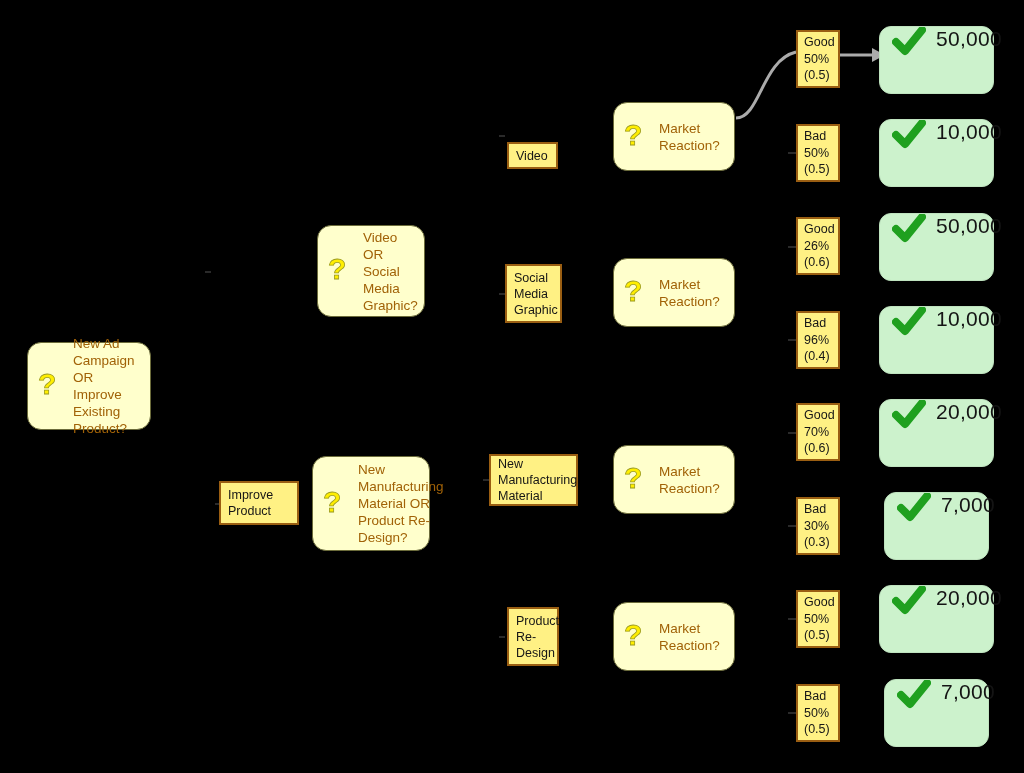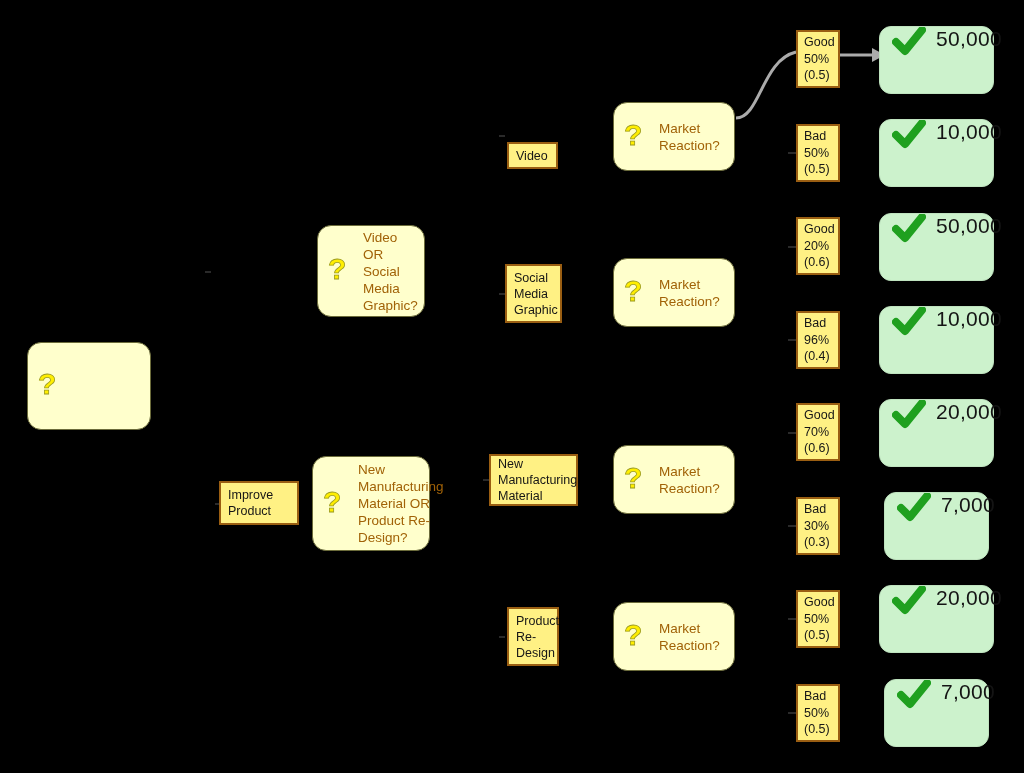--- a/index.html
+++ b/index.html
@@ -138,20 +138,24 @@
   <div class="stub" style="left:788px; top:525px; width:8px;"></div>
   <div class="stub" style="left:788px; top:618px; width:8px;"></div>
   <div class="stub" style="left:788px; top:712px; width:8px;"></div>
   <div class="stub" style="left:205px; top:271px; width:6px;"></div>
   <div class="stub" style="left:215px; top:503px; width:6px;"></div>
 
   <div class="node decision" style="left:27px; top:342px; width:124px; height:88px;">
     <svg class="qmark" viewBox="0 0 26 34">
       <text x="0" y="25" font-family="'Liberation Sans', sans-serif" font-size="30" font-weight="bold" fill="#FFEE00" stroke="#9a9a20" stroke-width="0.8">?</text>
     </svg>
+    <div class="dlabel">New Ad
+Campaign OR
+Improve Existing
+Product?</div>
   </div>
 
 
   <div class="node decision" style="left:317px; top:225px; width:108px; height:92px;">
     <svg class="qmark" viewBox="0 0 26 34">
       <text x="0" y="25" font-family="'Liberation Sans', sans-serif" font-size="30" font-weight="bold" fill="#FFEE00" stroke="#9a9a20" stroke-width="0.8">?</text>
     </svg>
     <div class="dlabel">Video OR
 Social
 Media
@@ -203,21 +207,21 @@
   <div class="node decision" style="left:613px; top:258px; width:122px; height:69px;">
     <svg class="qmark" viewBox="0 0 26 34">
       <text x="0" y="25" font-family="'Liberation Sans', sans-serif" font-size="30" font-weight="bold" fill="#FFEE00" stroke="#9a9a20" stroke-width="0.8">?</text>
     </svg>
     <div class="dlabel">Market
 Reaction?</div>
   </div>
 
   <div class="node probbox" style="left:796px; top:217px; width:44px; height:58px;">
     <span>Good</span>
-    <span>20%</span>
+    <span>26%</span>
     <span>(0.6)</span>
   </div>
   <div class="node outcome" style="left:879px; top:213px; width:115px; height:68px;">
     <svg class="check" viewBox="0 0 34 30">
       <path d="M4 15 L13 24 L30 3" fill="none" stroke="#1FA01F" stroke-width="8" stroke-linecap="round" stroke-linejoin="round"></path>
     </svg>
     <span class="amount">50,000</span>
   </div>
 
   <div class="node probbox" style="left:796px; top:311px; width:44px; height:58px;">

